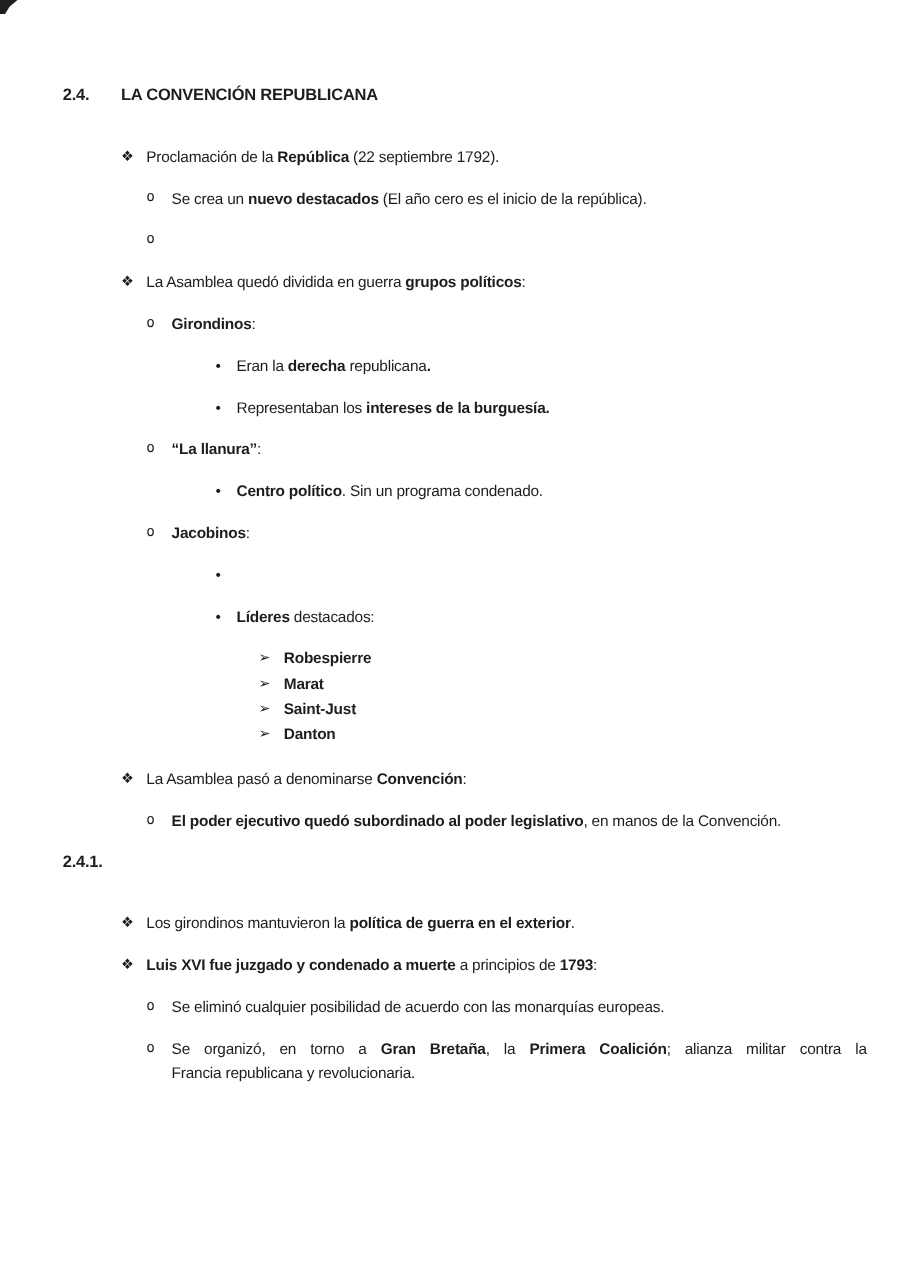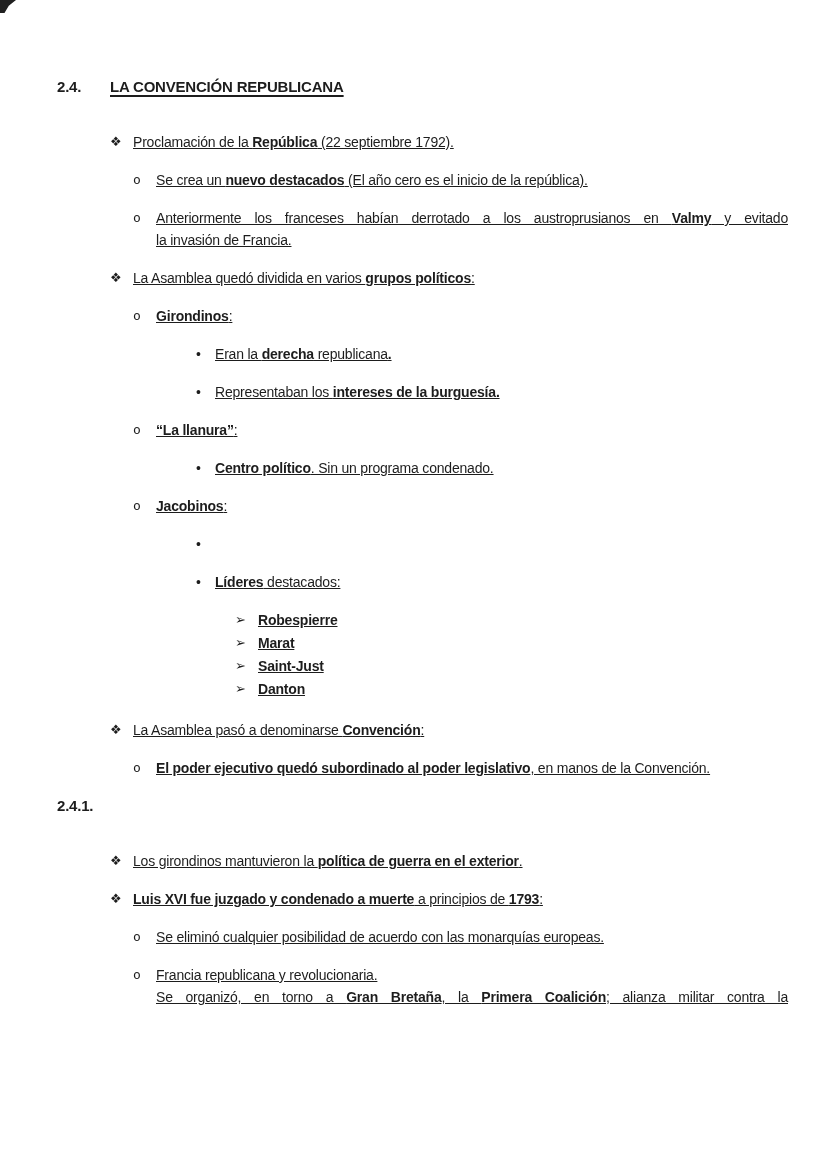--- a/index.html
+++ b/index.html
@@ -36,21 +36,20 @@
     font-weight: bold;
     font-size: 15px;
   }
   .heading .num {
     flex: none;
     box-sizing: content-box;
     padding-left: 57px;
     width: 53px;
   }
   .heading .title {
-    text-decoration: underline;
     text-underline-offset: 3px;
     text-decoration-thickness: 1.5px;
   }
   .item {
     display: flex;
     margin: 0 0 16px 0;
   }
   .item .bullet {
     flex: none;
     text-align: left;
@@ -58,21 +57,21 @@
   .item .content {
     flex: 1;
     min-width: 0;
   }
   .item.l1 .bullet { margin-left: 110px; width: 23px; font-size: 13px; }
   .item.l2 .bullet { margin-left: 133px; width: 23px; font-size: 13px; font-family: "DejaVu Sans Mono", monospace; }
   .item.l3 .bullet { margin-left: 196px; width: 19px; font-size: 14px; }
   .item.l4 .bullet { margin-left: 235px; width: 23px; font-size: 13px; }
   .item.l4 { margin-bottom: 1px; }
   .item.l4 + .item.l1 { margin-top: 19px; }
-  .line { text-align: left; text-decoration: underline; }
+  .line { text-align: left; }
   .line.just {
     text-align: justify;
     text-align-last: justify;
   }
   .b { font-weight: bold; }
 </style>
 </head>
 <body>
 
 <div class="page" style="background: rgb(255, 255, 255); color: rgb(29, 29, 29);">
@@ -89,29 +88,25 @@
       </div>
     </div>
     <div class="item l2">
       <span class="bullet">o</span>
       <div class="content">
         <div class="line"><span>Se crea un </span><span class="b">nuevo destacados</span><span> (El año cero es el inicio de la república).</span></div>
       </div>
     </div>
     <div class="item l2">
       <span class="bullet">o</span>
-      <div class="content">
-        <div class="line just"><span>Anteriormente los franceses habían derrotado a los austroprusianos en </span><span class="b">Valmy</span><span> y evitado</span></div>
-        <div class="line"><span>la invasión de Francia.</span></div>
-      </div>
-    </div>
-    <div class="item l1">
-      <span class="bullet">❖</span>
-      <div class="content">
-        <div class="line"><span>La Asamblea quedó dividida en varios </span><span class="b">grupos políticos</span><span>:</span></div>
+    </div>
+    <div class="item l1">
+      <span class="bullet">❖</span>
+      <div class="content">
+        <div class="line"><span>La Asamblea quedó dividida en guerra </span><span class="b">grupos políticos</span><span>:</span></div>
       </div>
     </div>
     <div class="item l2">
       <span class="bullet">o</span>
       <div class="content">
         <div class="line"><span class="b">Girondinos</span><span>:</span></div>
       </div>
     </div>
     <div class="item l3">
       <span class="bullet">•</span>
@@ -205,17 +200,17 @@
     </div>
     <div class="item l2">
       <span class="bullet">o</span>
       <div class="content">
         <div class="line"><span>Se eliminó cualquier posibilidad de acuerdo con las monarquías europeas.</span></div>
       </div>
     </div>
     <div class="item l2">
       <span class="bullet">o</span>
       <div class="content">
+        <div class="line just"><span>Se organizó, en torno a </span><span class="b">Gran Bretaña</span><span>, la </span><span class="b">Primera Coalición</span><span>; alianza militar contra la</span></div>
         <div class="line"><span>Francia republicana y revolucionaria.</span></div>
-        <div class="line just"><span>Se organizó, en torno a </span><span class="b">Gran Bretaña</span><span>, la </span><span class="b">Primera Coalición</span><span>; alianza militar contra la</span></div>
       </div>
     </div>
   </div>
 
 </body></html>

